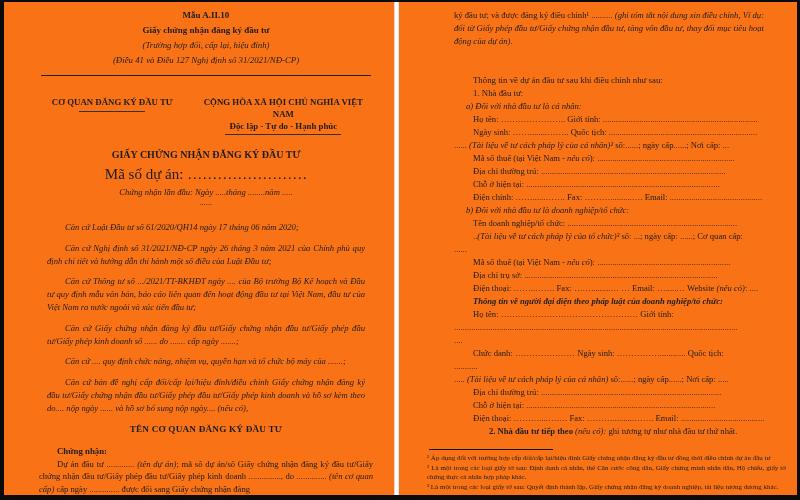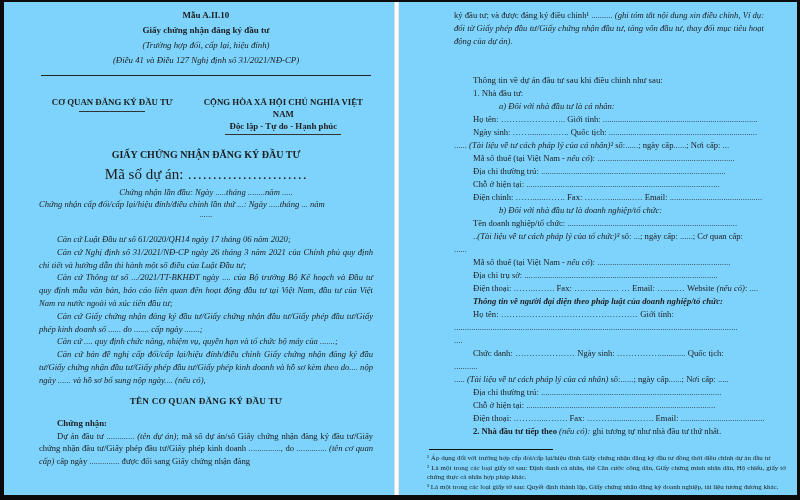--- a/index.html
+++ b/index.html
@@ -3,21 +3,21 @@
 <meta charset="utf-8">
 <style>
   html,body{margin:0;padding:0;}
   body{
     width:800px;height:500px;overflow:hidden;position:relative;
     background:#0b0b0b;
     font-family:"Liberation Serif","DejaVu Serif",serif;
     color:#1d1d1d;
   }
   .spread{position:absolute;top:2px;left:4px;right:3px;bottom:5px;display:flex;background:#fff;}
-  .page{background:#7dd3fc;box-sizing:border-box;overflow:hidden;position:relative;}
+  .page{background:#f97316;box-sizing:border-box;overflow:hidden;position:relative;}
   .page.left{width:391px;border-right:1px solid #d9d9d9;padding:6px 21px 0 35px;}
   .gap{width:3px;background:#fff;}
   .page.right{flex:1;border-left:1px solid #e6e6e6;padding:4px 3px 0 28px;font-size:8.6px;line-height:13px;}
 
   .b{font-weight:bold;}
   .it{font-style:italic;}
 
   
   .fh{font-size:9px;line-height:15px;text-align:center;}
   .fh .it{font-size:8.8px;}
@@ -26,35 +26,35 @@
   .lh-col{font-size:8.8px;font-weight:bold;text-align:center;line-height:12px;}
   .lh-l{width:45%;}
   .lh-r{width:55%;}
   .ul-s{display:block;width:66px;height:0;border-bottom:1px solid #333;margin:3px auto 0;}
   .ul-m{display:block;width:116px;height:0;border-bottom:1px solid #333;margin:2px auto 0;}
   .doc-title{font-size:10px;font-weight:bold;text-align:center;margin-top:14px;}
   .code{font-size:15px;text-align:center;margin-top:6px;}
   .cert1{font-size:8.6px;font-style:italic;text-align:center;margin-top:4px;}
   .cert2{font-size:8.6px;font-style:italic;margin-top:2px;white-space:nowrap;overflow:hidden;}
   .cert2c{font-size:8.6px;font-style:italic;text-align:center;}
-  .rec{font-size:8.6px;font-style:italic;line-height:12.8px;text-align:justify;text-indent:18px;margin:0;}
+  .rec{font-size:8.6px;font-style:italic;line-height:12.8px;text-align:justify;text-indent:18px;margin:8px;}
   .rec.first{margin-top:14px;}
   .issuer{font-size:9.2px;font-weight:bold;text-align:center;margin-top:9px;letter-spacing:.2px;}
   .certify-label{font-size:8.8px;font-weight:bold;margin-top:12px;text-indent:18px;}
   .certify{font-size:8.6px;line-height:12.6px;text-align:justify;text-indent:18px;margin-top:2px;}
 
   
   .carry{margin:3px 30px 0 27px;text-align:justify;}
   .rp-h{margin-left:46px;font-weight:normal;font-size:8.8px;}
   .info-h{margin-top:26px;}
-  .sub-h{margin-left:72px;font-style:italic;}
+  .sub-h{margin-left:39px;font-style:italic;}
   .fl{margin-left:46px;white-space:nowrap;overflow:hidden;}
   .cl{margin-left:27px;white-space:nowrap;overflow:hidden;}
   .rep-h{margin-left:46px;font-weight:bold;font-style:italic;}
-  .ni{margin-left:46px;white-space:nowrap;overflow:hidden;}
+  .ni{margin-left:62px;white-space:nowrap;overflow:hidden;}
   .fn-sep{width:124px;border:0;border-top:1.8px solid #111;margin:11px 0 4px 2px;}
   .fn{font-size:7px;line-height:9.5px;margin:0 8px 0 0;text-align:justify;}
 </style>
 </head>
 <body>
 
 <div class="spread">
 
   <div class="page left">
     <div class="fh">
@@ -74,21 +74,20 @@
       <div class="lh-col lh-r">
         <div>CỘNG HÒA XÃ HỘI CHỦ NGHĨA VIỆT NAM</div>
         <div>Độc lập - Tự do - Hạnh phúc</div>
         <span class="ul-m"></span>
       </div>
     </div>
 
     <div class="doc-title">GIẤY CHỨNG NHẬN ĐĂNG KÝ ĐẦU TƯ</div>
     <div class="code">Mã số dự án: ……………………</div>
     <div class="cert1">Chứng nhận lần đầu: Ngày .....tháng ........năm .....</div>
-    <div class="cert2">Chứng nhận cấp đổi/cấp lại/hiệu đính/điều chỉnh lần thứ ...: Ngày .....tháng ... năm</div>
     <div class="cert2c">......</div>
 
     <p class="rec first">Căn cứ Luật Đầu tư số 61/2020/QH14 ngày 17 tháng 06 năm 2020;</p>
     <p class="rec">Căn cứ Nghị định số 31/2021/NĐ-CP ngày 26 tháng 3 năm 2021 của Chính phủ quy định chi tiết và hướng dẫn thi hành một số điều của Luật Đầu tư;</p>
     <p class="rec">Căn cứ Thông tư số .../2021/TT-BKHĐT ngày .... của Bộ trưởng Bộ Kế hoạch và Đầu tư quy định mẫu văn bản, báo cáo liên quan đến hoạt động đầu tư tại Việt Nam, đầu tư của Việt Nam ra nước ngoài và xúc tiến đầu tư;</p>
     <p class="rec">Căn cứ Giấy chứng nhận đăng ký đầu tư/Giấy chứng nhận đầu tư/Giấy phép đầu tư/Giấy phép kinh doanh số ...... do ....... cấp ngày .......;</p>
     <p class="rec">Căn cứ .... quy định chức năng, nhiệm vụ, quyền hạn và tổ chức bộ máy của .......;</p>
     <p class="rec">Căn cứ bản đề nghị cấp đổi/cấp lại/hiệu đính/điều chỉnh Giấy chứng nhận đăng ký đầu tư/Giấy chứng nhận đầu tư/Giấy phép đầu tư/Giấy phép kinh doanh và hồ sơ kèm theo do.... nộp ngày ...... và hồ sơ bổ sung nộp ngày.... (nếu có),</p>
 
     <div class="issuer">TÊN CƠ QUAN ĐĂNG KÝ ĐẦU TƯ</div>

